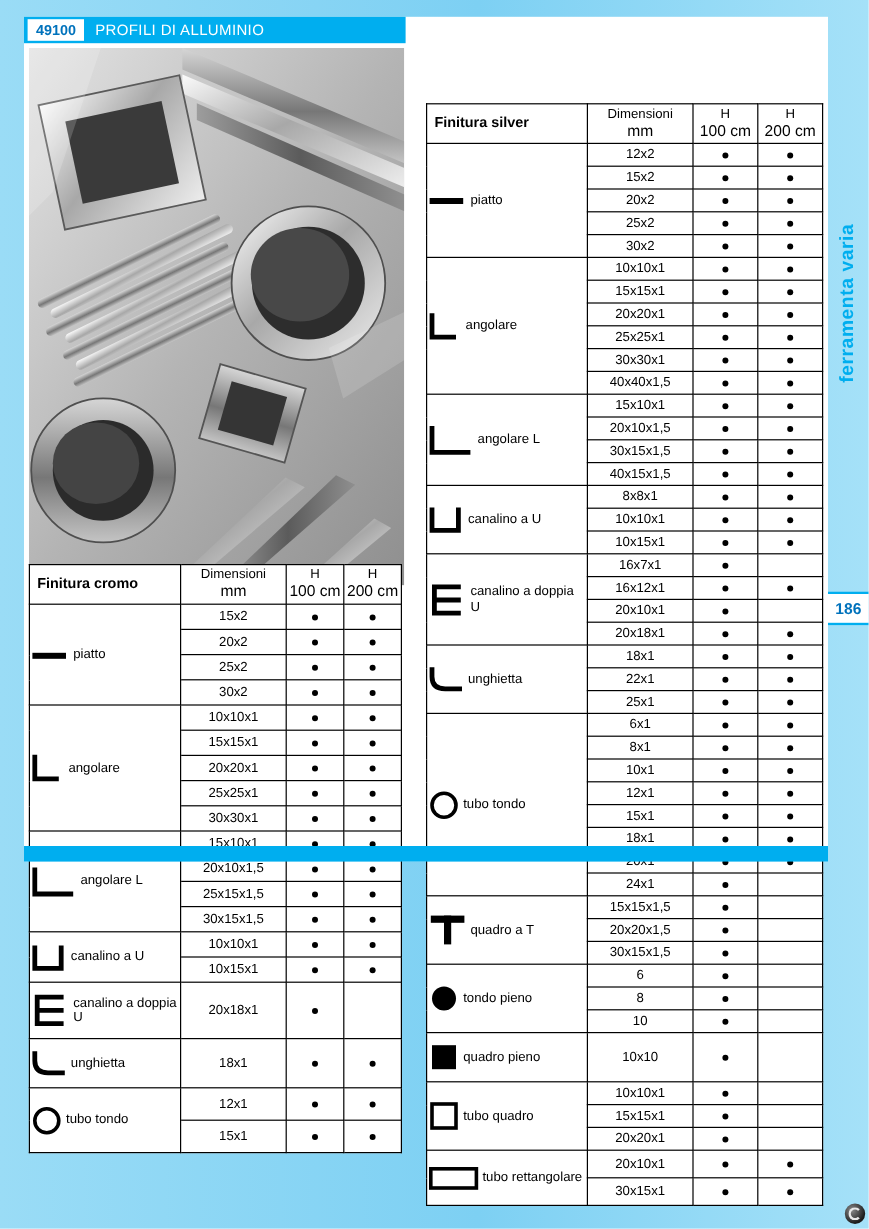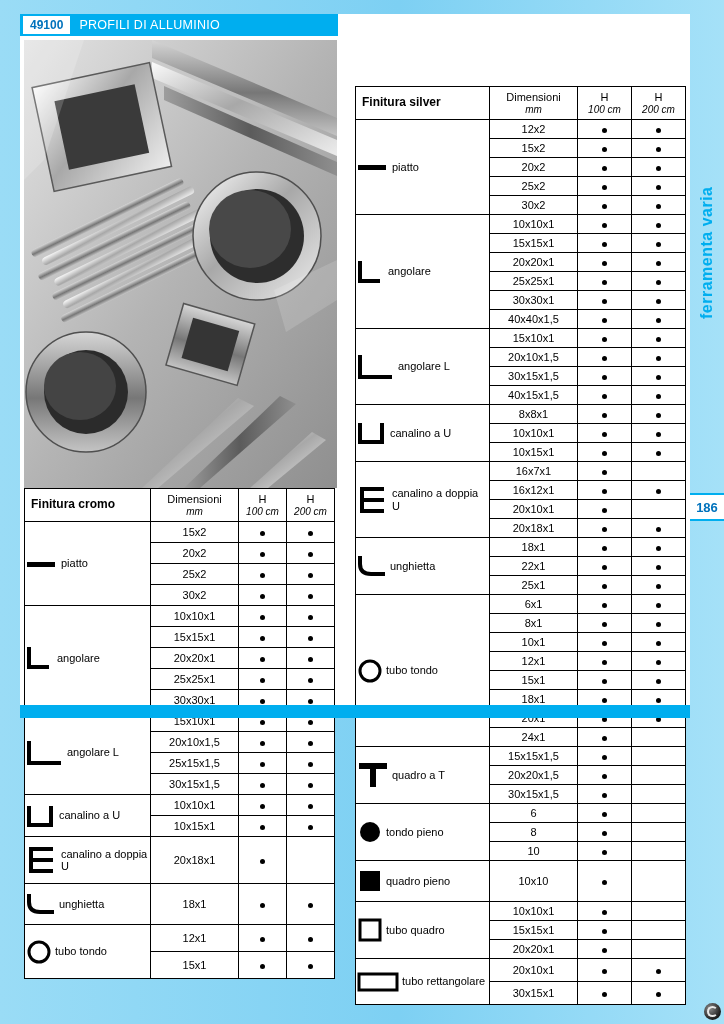--- a/index.html
+++ b/index.html
@@ -17,22 +17,22 @@
 
   
   .photo{position:absolute;left:4px;top:26px;width:313px;height:448px;overflow:hidden;}
 
   
   table.ptable{border-collapse:collapse;background:#fff;table-layout:fixed;position:absolute;}
   .ptable th,.ptable td{border:1px solid #000;padding:0;font-size:11px;line-height:1.1;
                         text-align:center;vertical-align:middle;color:#000;}
   .ptable thead th{height:32px;font-weight:normal;}
   .ptable th.title-cell{font-weight:bold;font-size:12px;text-align:left;padding-left:6px;}
-  .ptable .sub{font-size:10px;margin-top:1px;font-style:italic;}
-  .t-cromo{left:4px;top:474px;width:310px;padding-left:32px;}
+  .ptable .sub{font-size:13px;margin-top:1px;}
+  .t-cromo{left:4px;top:456px;width:310px;padding-left:32px;}
   .t-silver{left:335px;top:72px;width:330px;padding-left:28px;}
   .t-cromo td{height:20px;}
   .t-cromo tr.g-canalino-doppia-u td{height:46px;}
   .t-cromo tr.g-unghietta td{height:40px;}
   .t-cromo tr.g-tubo-tondo td{height:26px;}
   .t-silver td{height:18px;}
   .t-silver tr.g-quadro-pieno td{height:40px;margin-top:27px;}
   .t-silver tr.g-tubo-rettangolare td{height:22px;}
   .profile-cell{padding:0 3px;}
   .pwrap{display:flex;align-items:center;gap:2px;}

